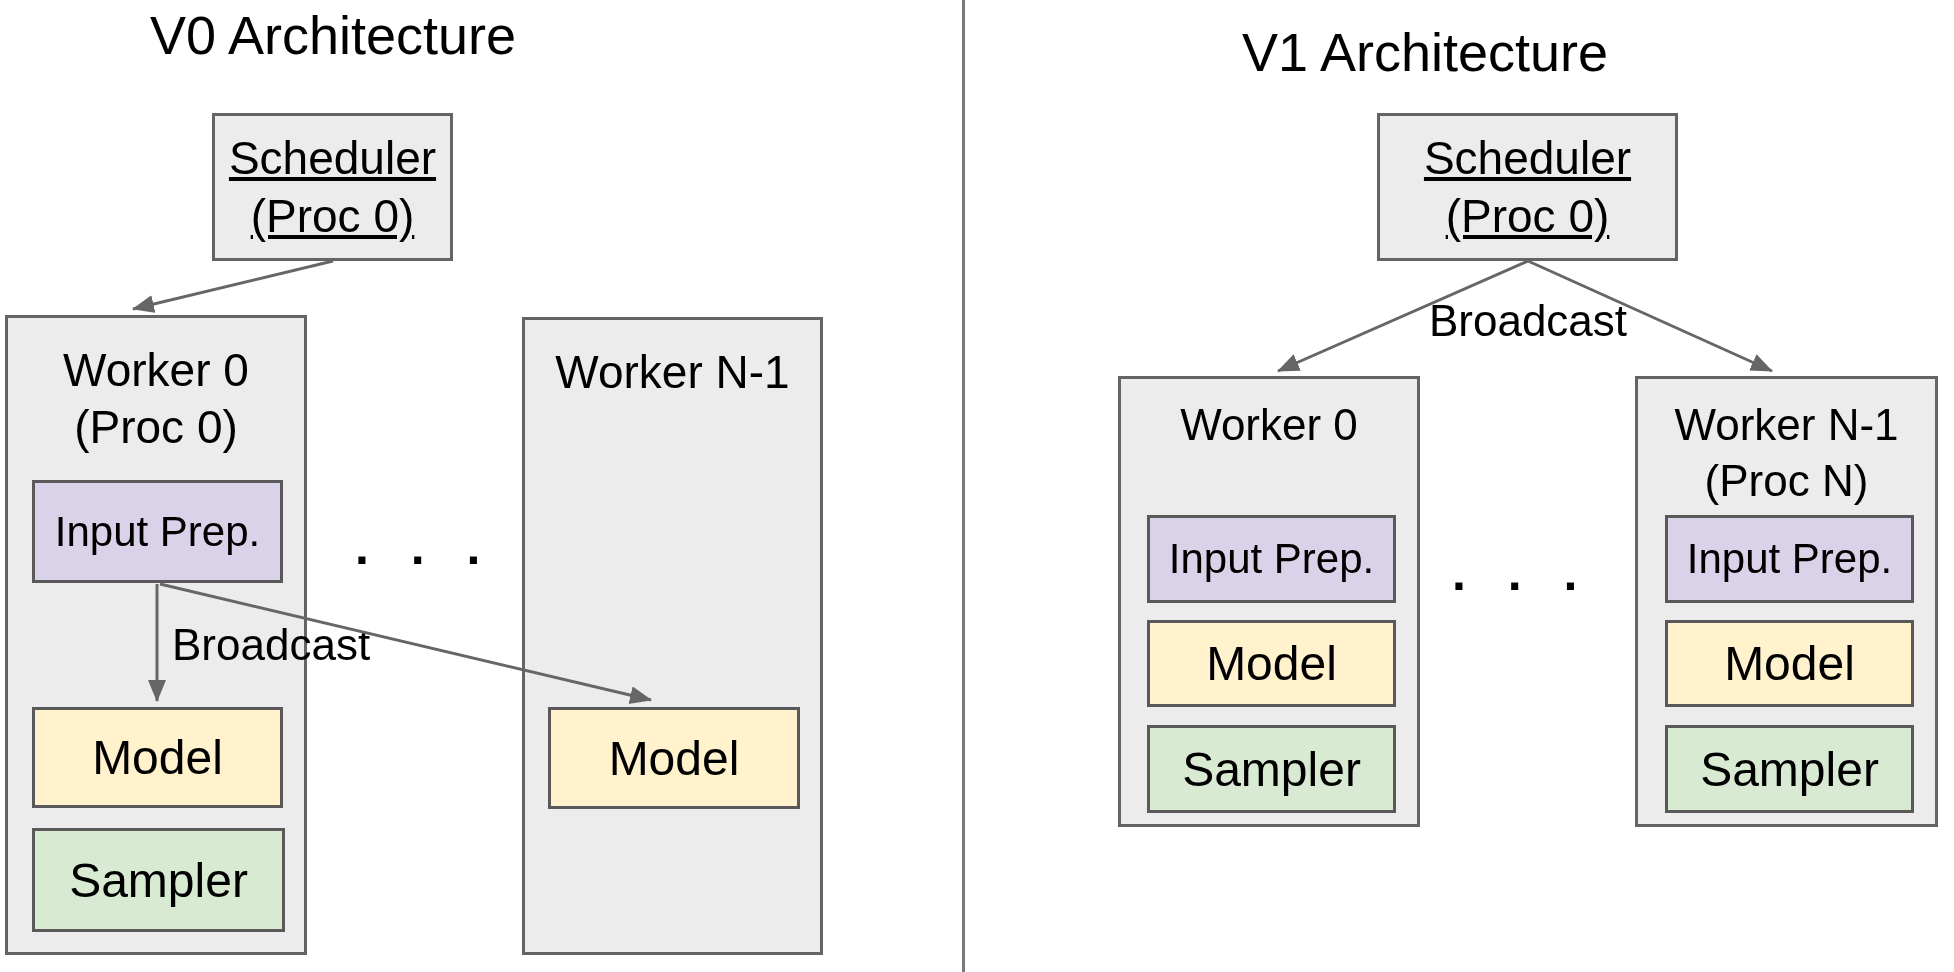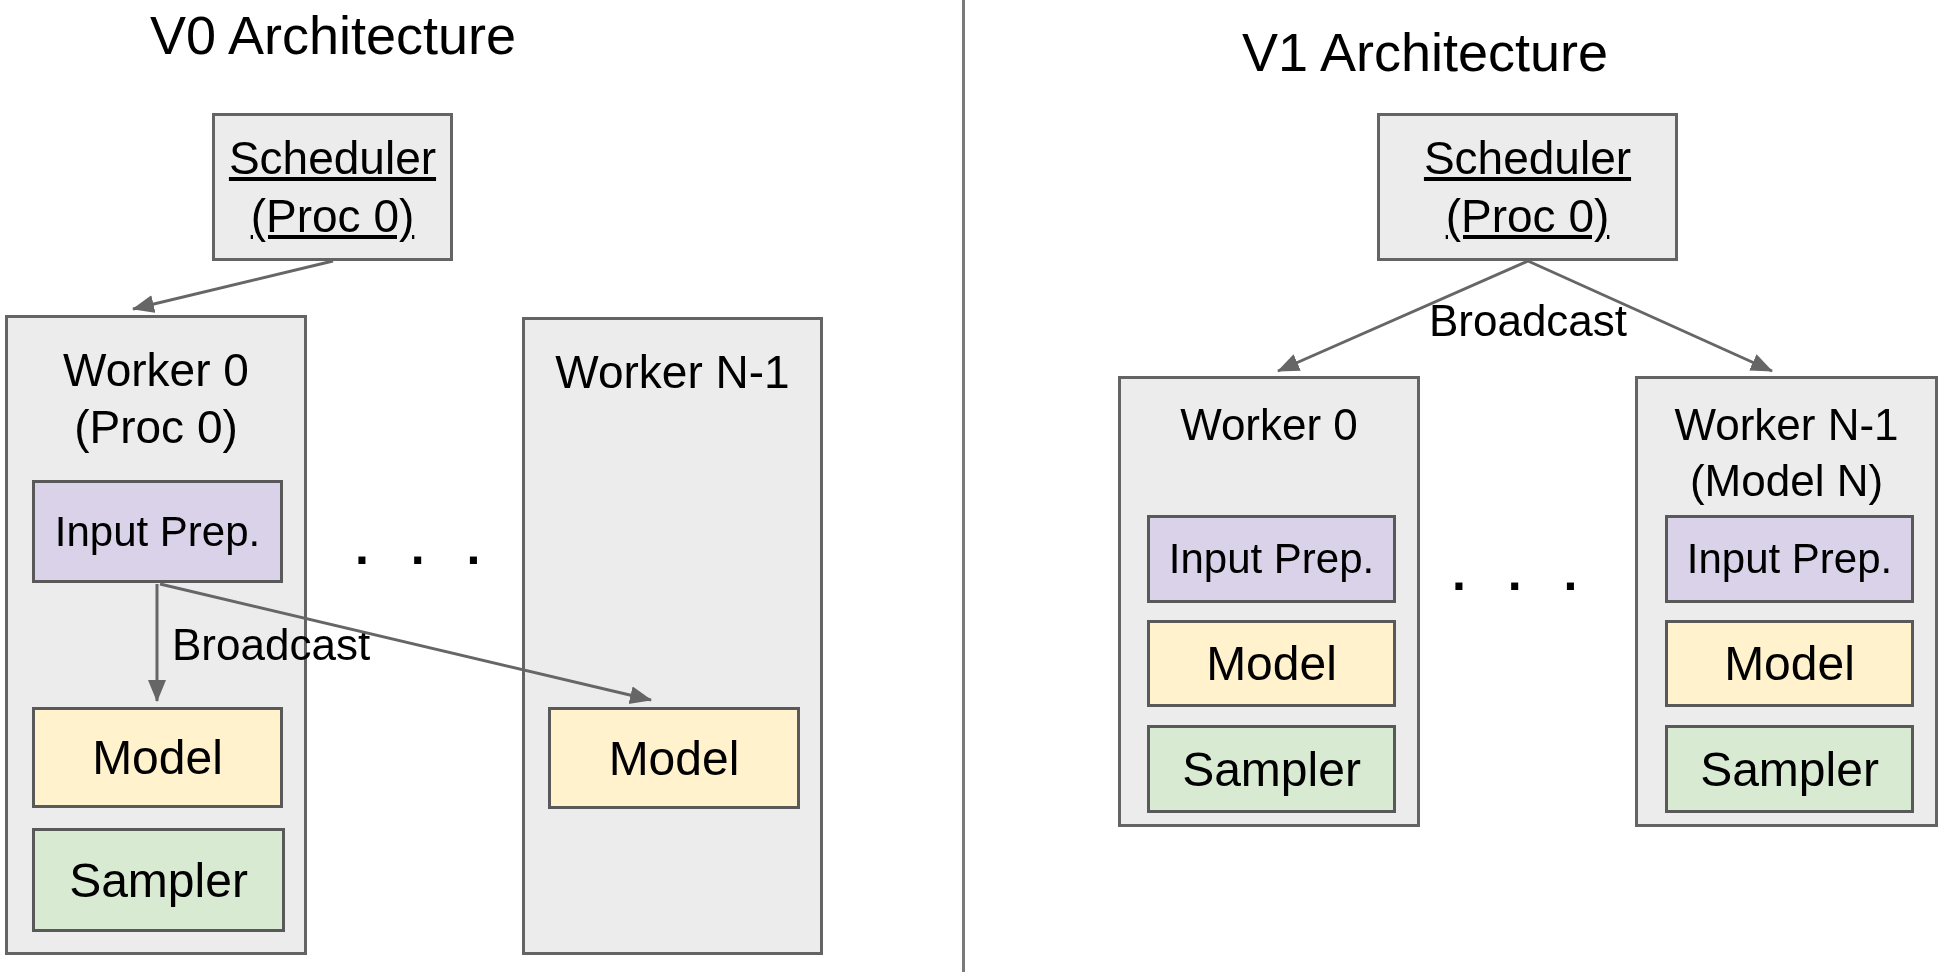--- a/index.html
+++ b/index.html
@@ -135,21 +135,21 @@
         <div>Worker 0</div>
       </div>
       <div class="block input" style="left:26px;top:136px;width:249px;height:88px;">Input Prep.</div>
       <div class="block model" style="left:26px;top:241px;width:249px;height:87px;">Model</div>
       <div class="block sampler" style="left:26px;top:346px;width:249px;height:88px;">Sampler</div>
     </div>
 
     <div class="box" style="left:1635px;top:376px;width:303px;height:451px;">
       <div class="worker-title" style="margin-top:18px;font-size:44px;line-height:56px;">
         <div>Worker N-1</div>
-        <div>(Model N)</div>
+        <div>(Proc N)</div>
       </div>
       <div class="block input" style="left:27px;top:136px;width:249px;height:88px;">Input Prep.</div>
       <div class="block model" style="left:27px;top:241px;width:249px;height:87px;">Model</div>
       <div class="block sampler" style="left:27px;top:346px;width:249px;height:88px;">Sampler</div>
     </div>
 
     <div class="dots" style="left:1452px;top:544px;">. . .</div>
   </div>
 
   <svg class="arrows" width="1954" height="972" viewBox="0 0 1954 972">

